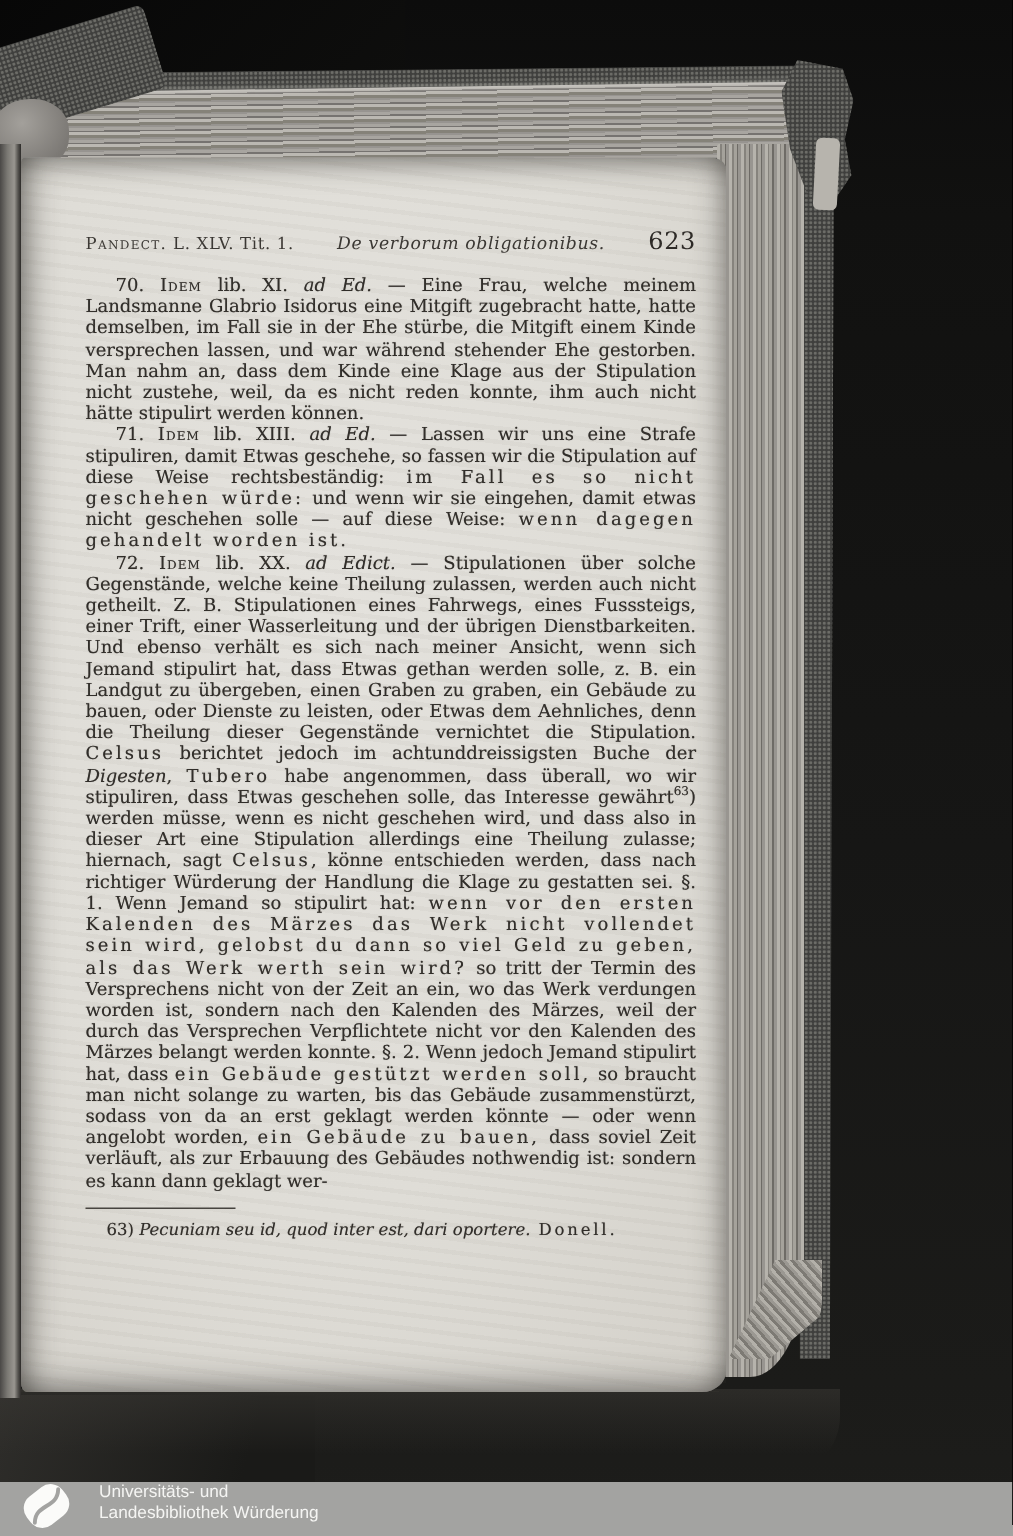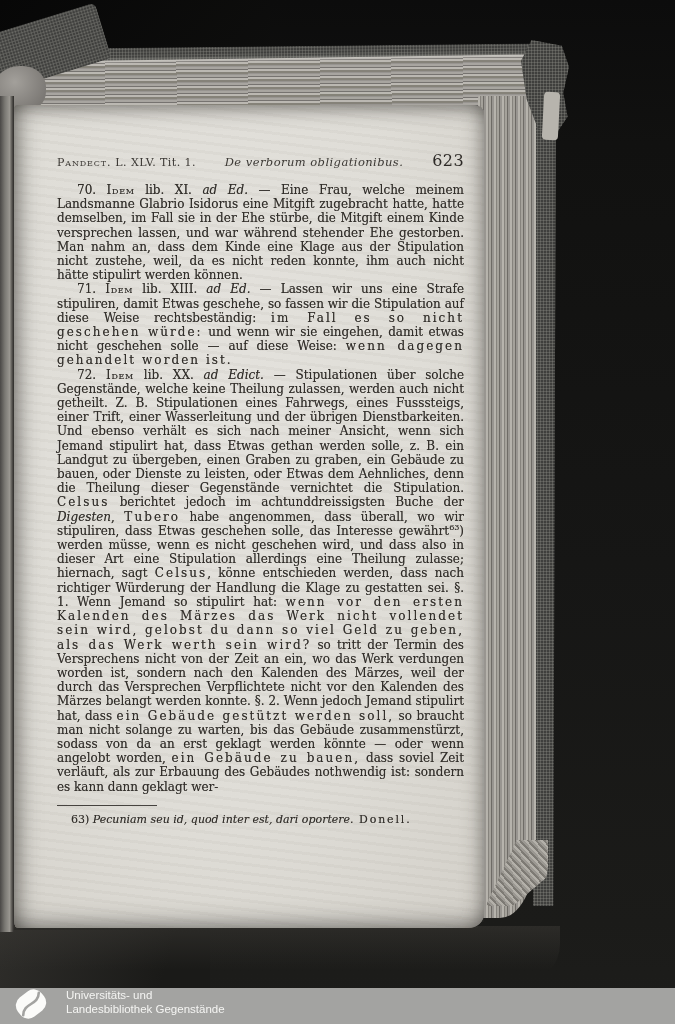--- a/index.html
+++ b/index.html
@@ -131,17 +131,17 @@
 
   <div class="wm-bar">
     <svg class="wm-logo" width="46" height="32" viewBox="0 0 46 32" aria-hidden="true">
       <g transform="rotate(-38 23 16)">
         <rect x="8" y="4" width="30" height="24" rx="10" fill="#fbfbf9"></rect>
         <path d="M10 20 C 18 10, 28 22, 36 12" stroke="#a3a3a1" stroke-width="2.6" fill="none" stroke-linecap="round"></path>
       </g>
     </svg>
     <div class="wm-text">
       <div>Universitäts- und</div>
-      <div>Landesbibliothek Gegenstände</div>
+      <div>Landesbibliothek Würderung</div>
     </div>
   </div>
 
 </div>
 
 </body></html>

